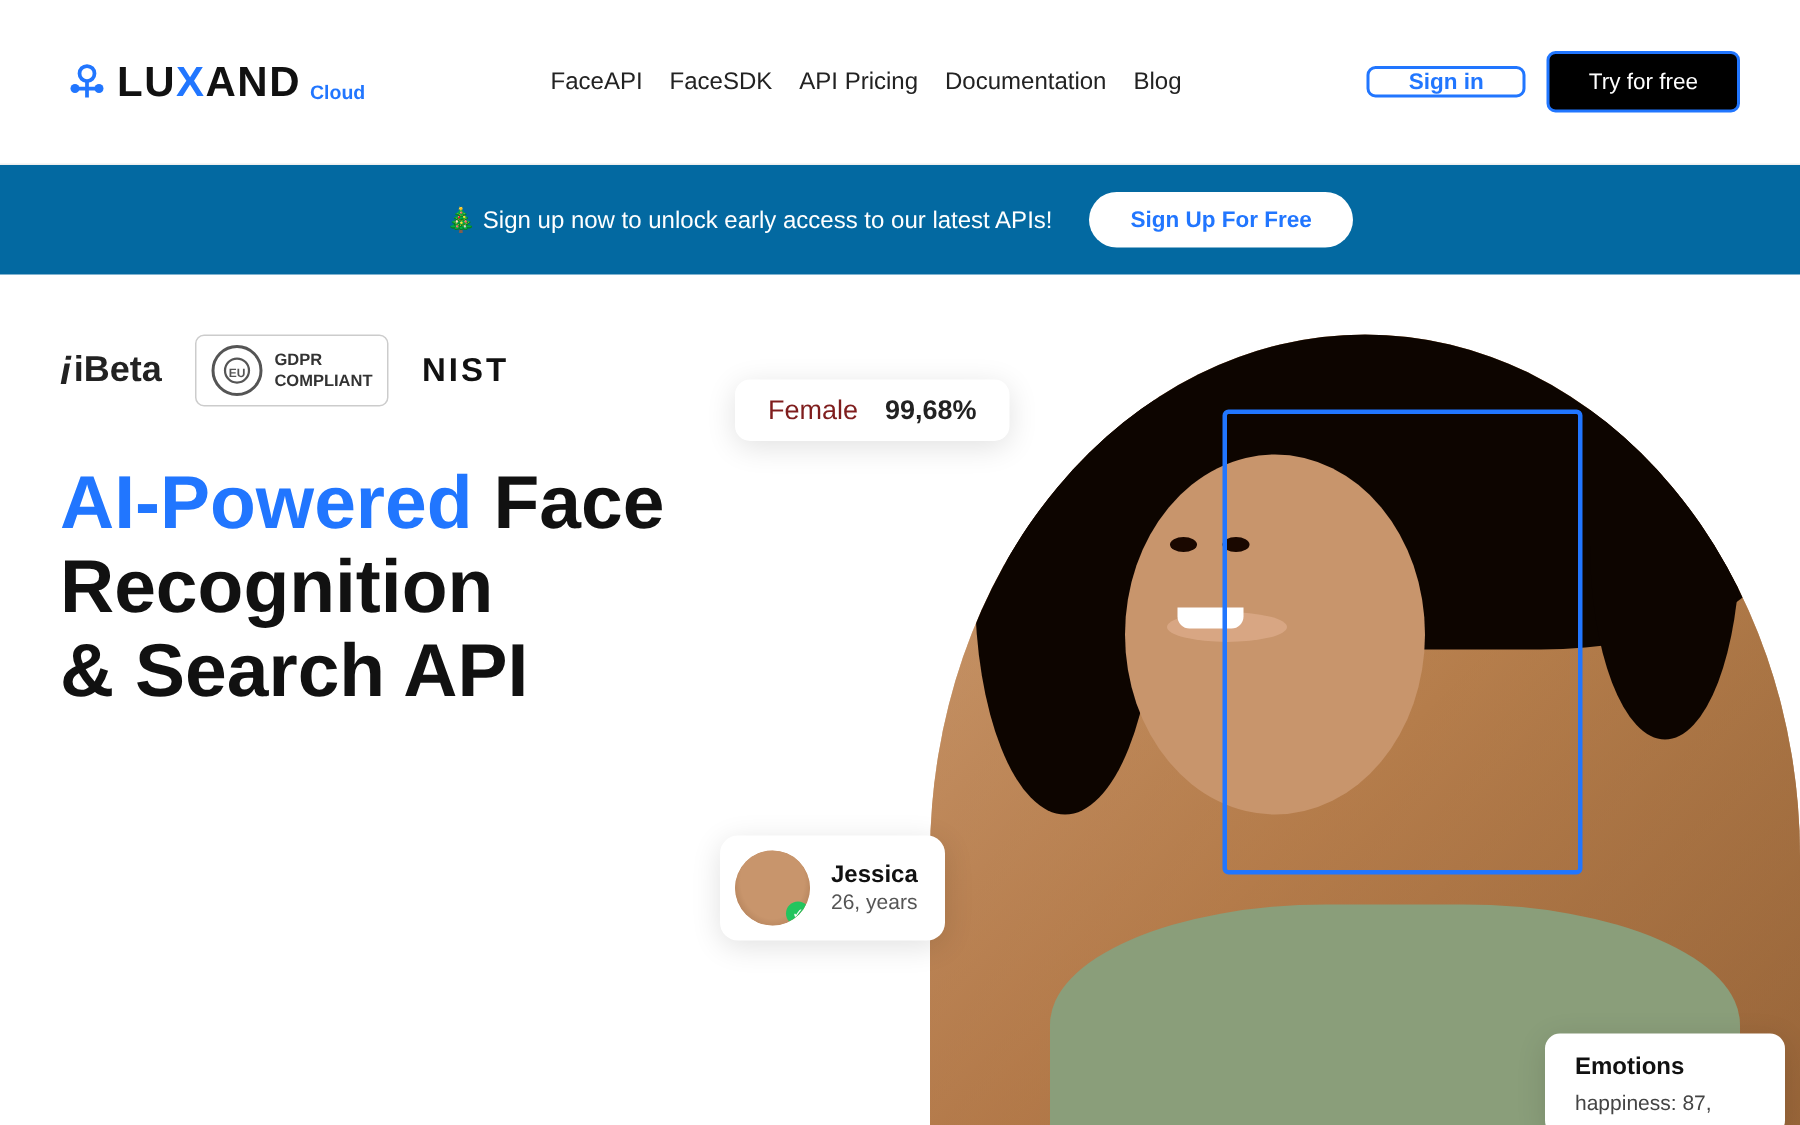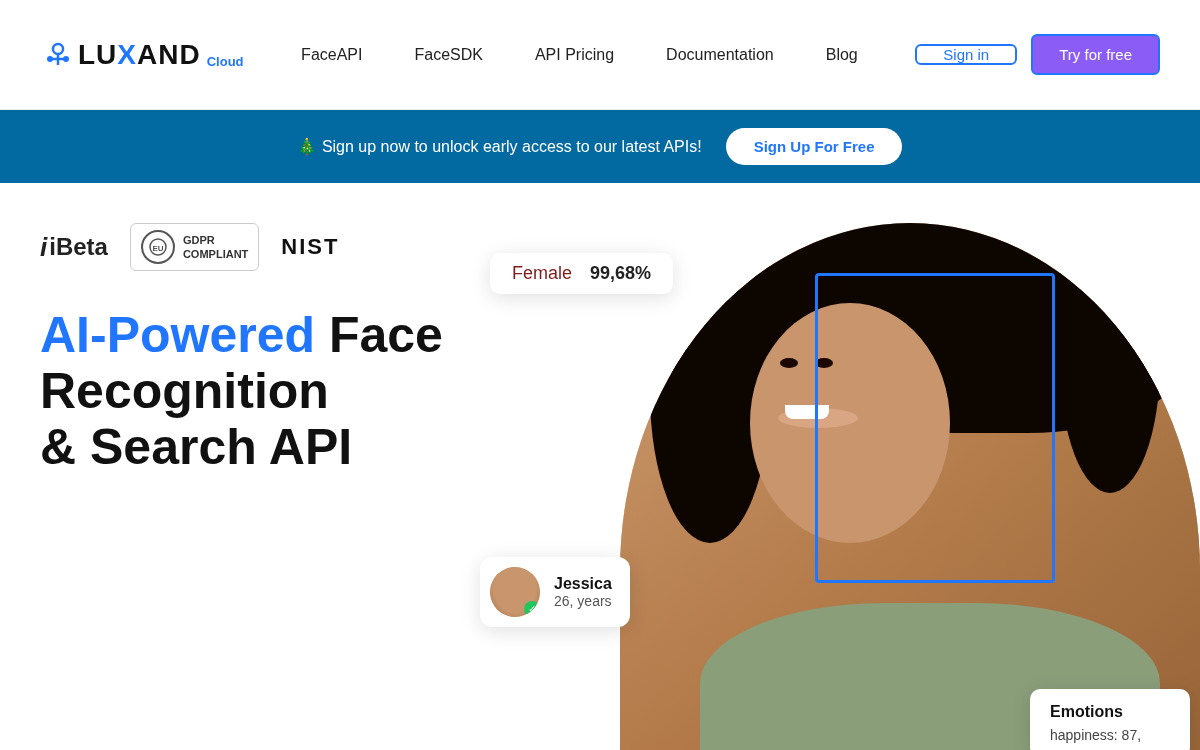--- a/index.html
+++ b/index.html
@@ -16,50 +16,50 @@
       background: #fff;
     }
     .logo {
       display: flex;
       align-items: center;
       gap: 2px;
     }
     .nav-links {
       display: flex;
       align-items: center;
-      gap: 52px;
+      gap: 18px;
     }
     .nav-link {
       font-size: 16px;
       color: #222;
       text-decoration: none;
       font-weight: 400;
       cursor: pointer;
     }
     .nav-actions {
       display: flex;
       align-items: center;
       gap: 14px;
     }
     .btn-signin {
       padding: 0 26px;
       border: 2px solid #2176ff;
       border-radius: 6px;
       background: transparent;
       color: #2176ff;
       font-size: 15px;
-      font-weight: 400;
+      font-weight: 700;
       cursor: pointer;
       text-align: right;
     }
     .btn-try {
       padding: 10px 26px;
       border: 2px solid #2176ff;
       border-radius: 6px;
-      background: #8b5cf6;
+      background: #000000;
       color: #fff;
       font-size: 15px;
       font-weight: 500;
       cursor: pointer;
     }
 
     
     .banner {
       background: #0369a1;
       display: flex;

